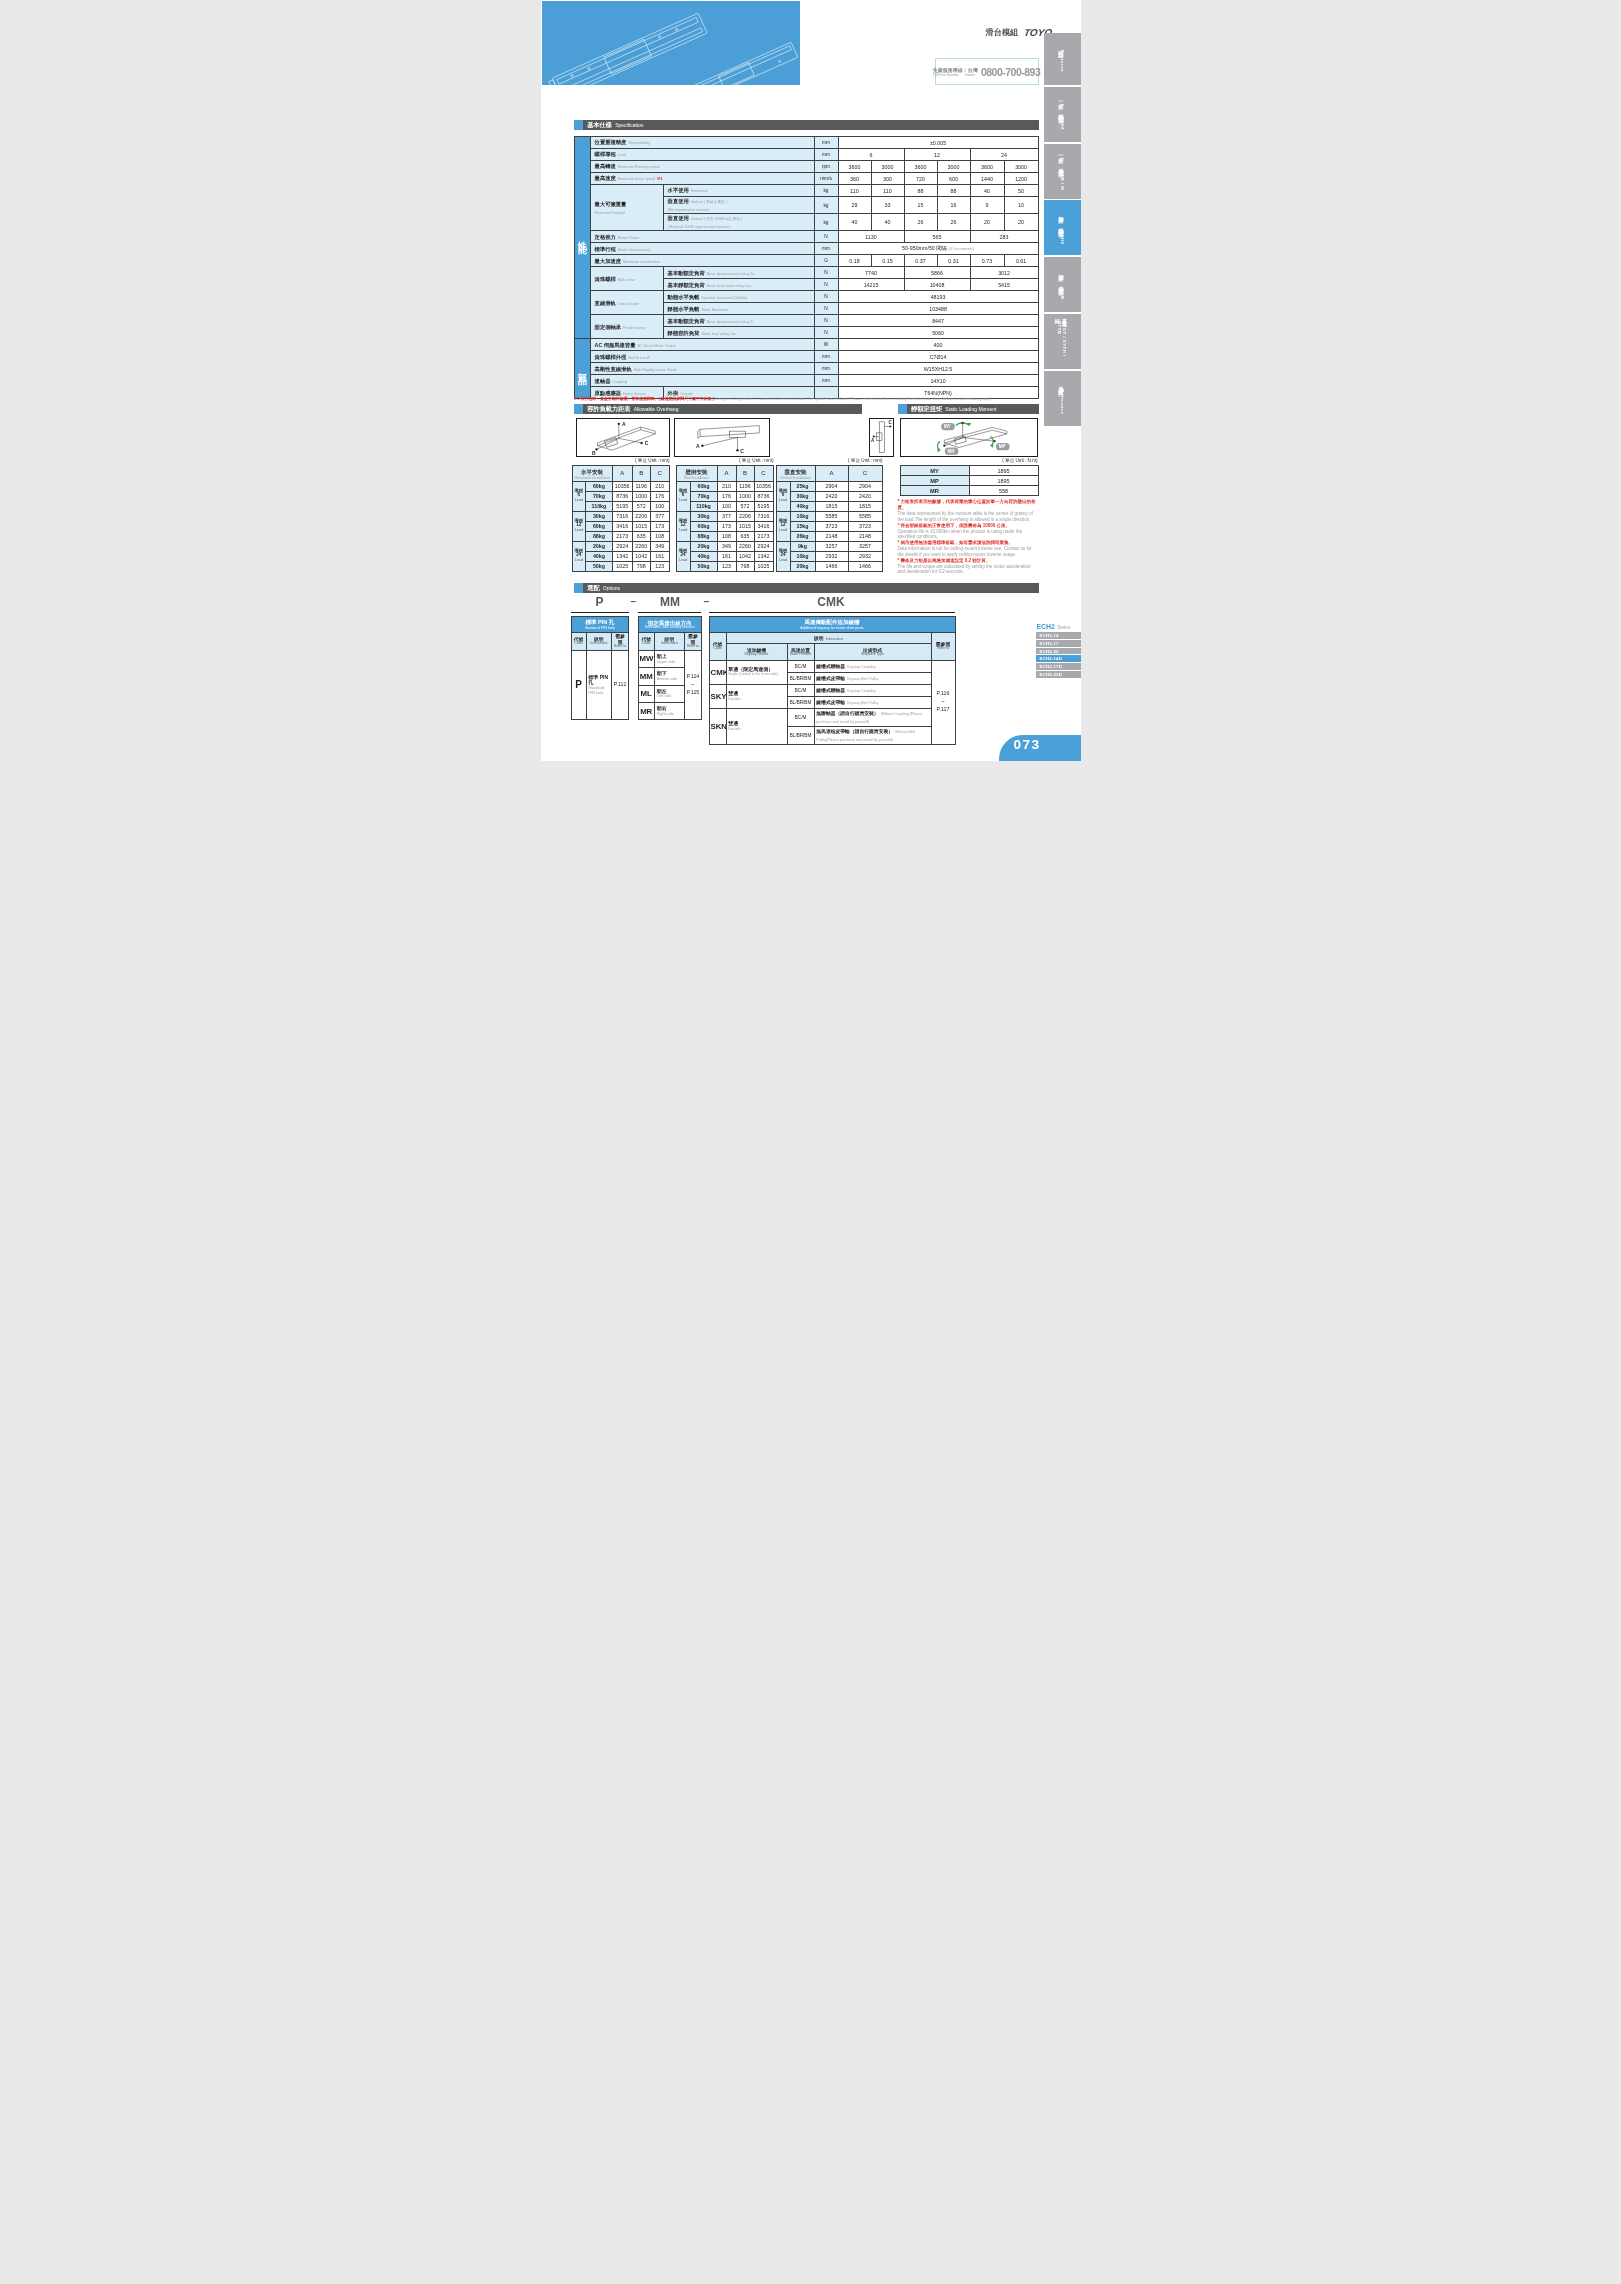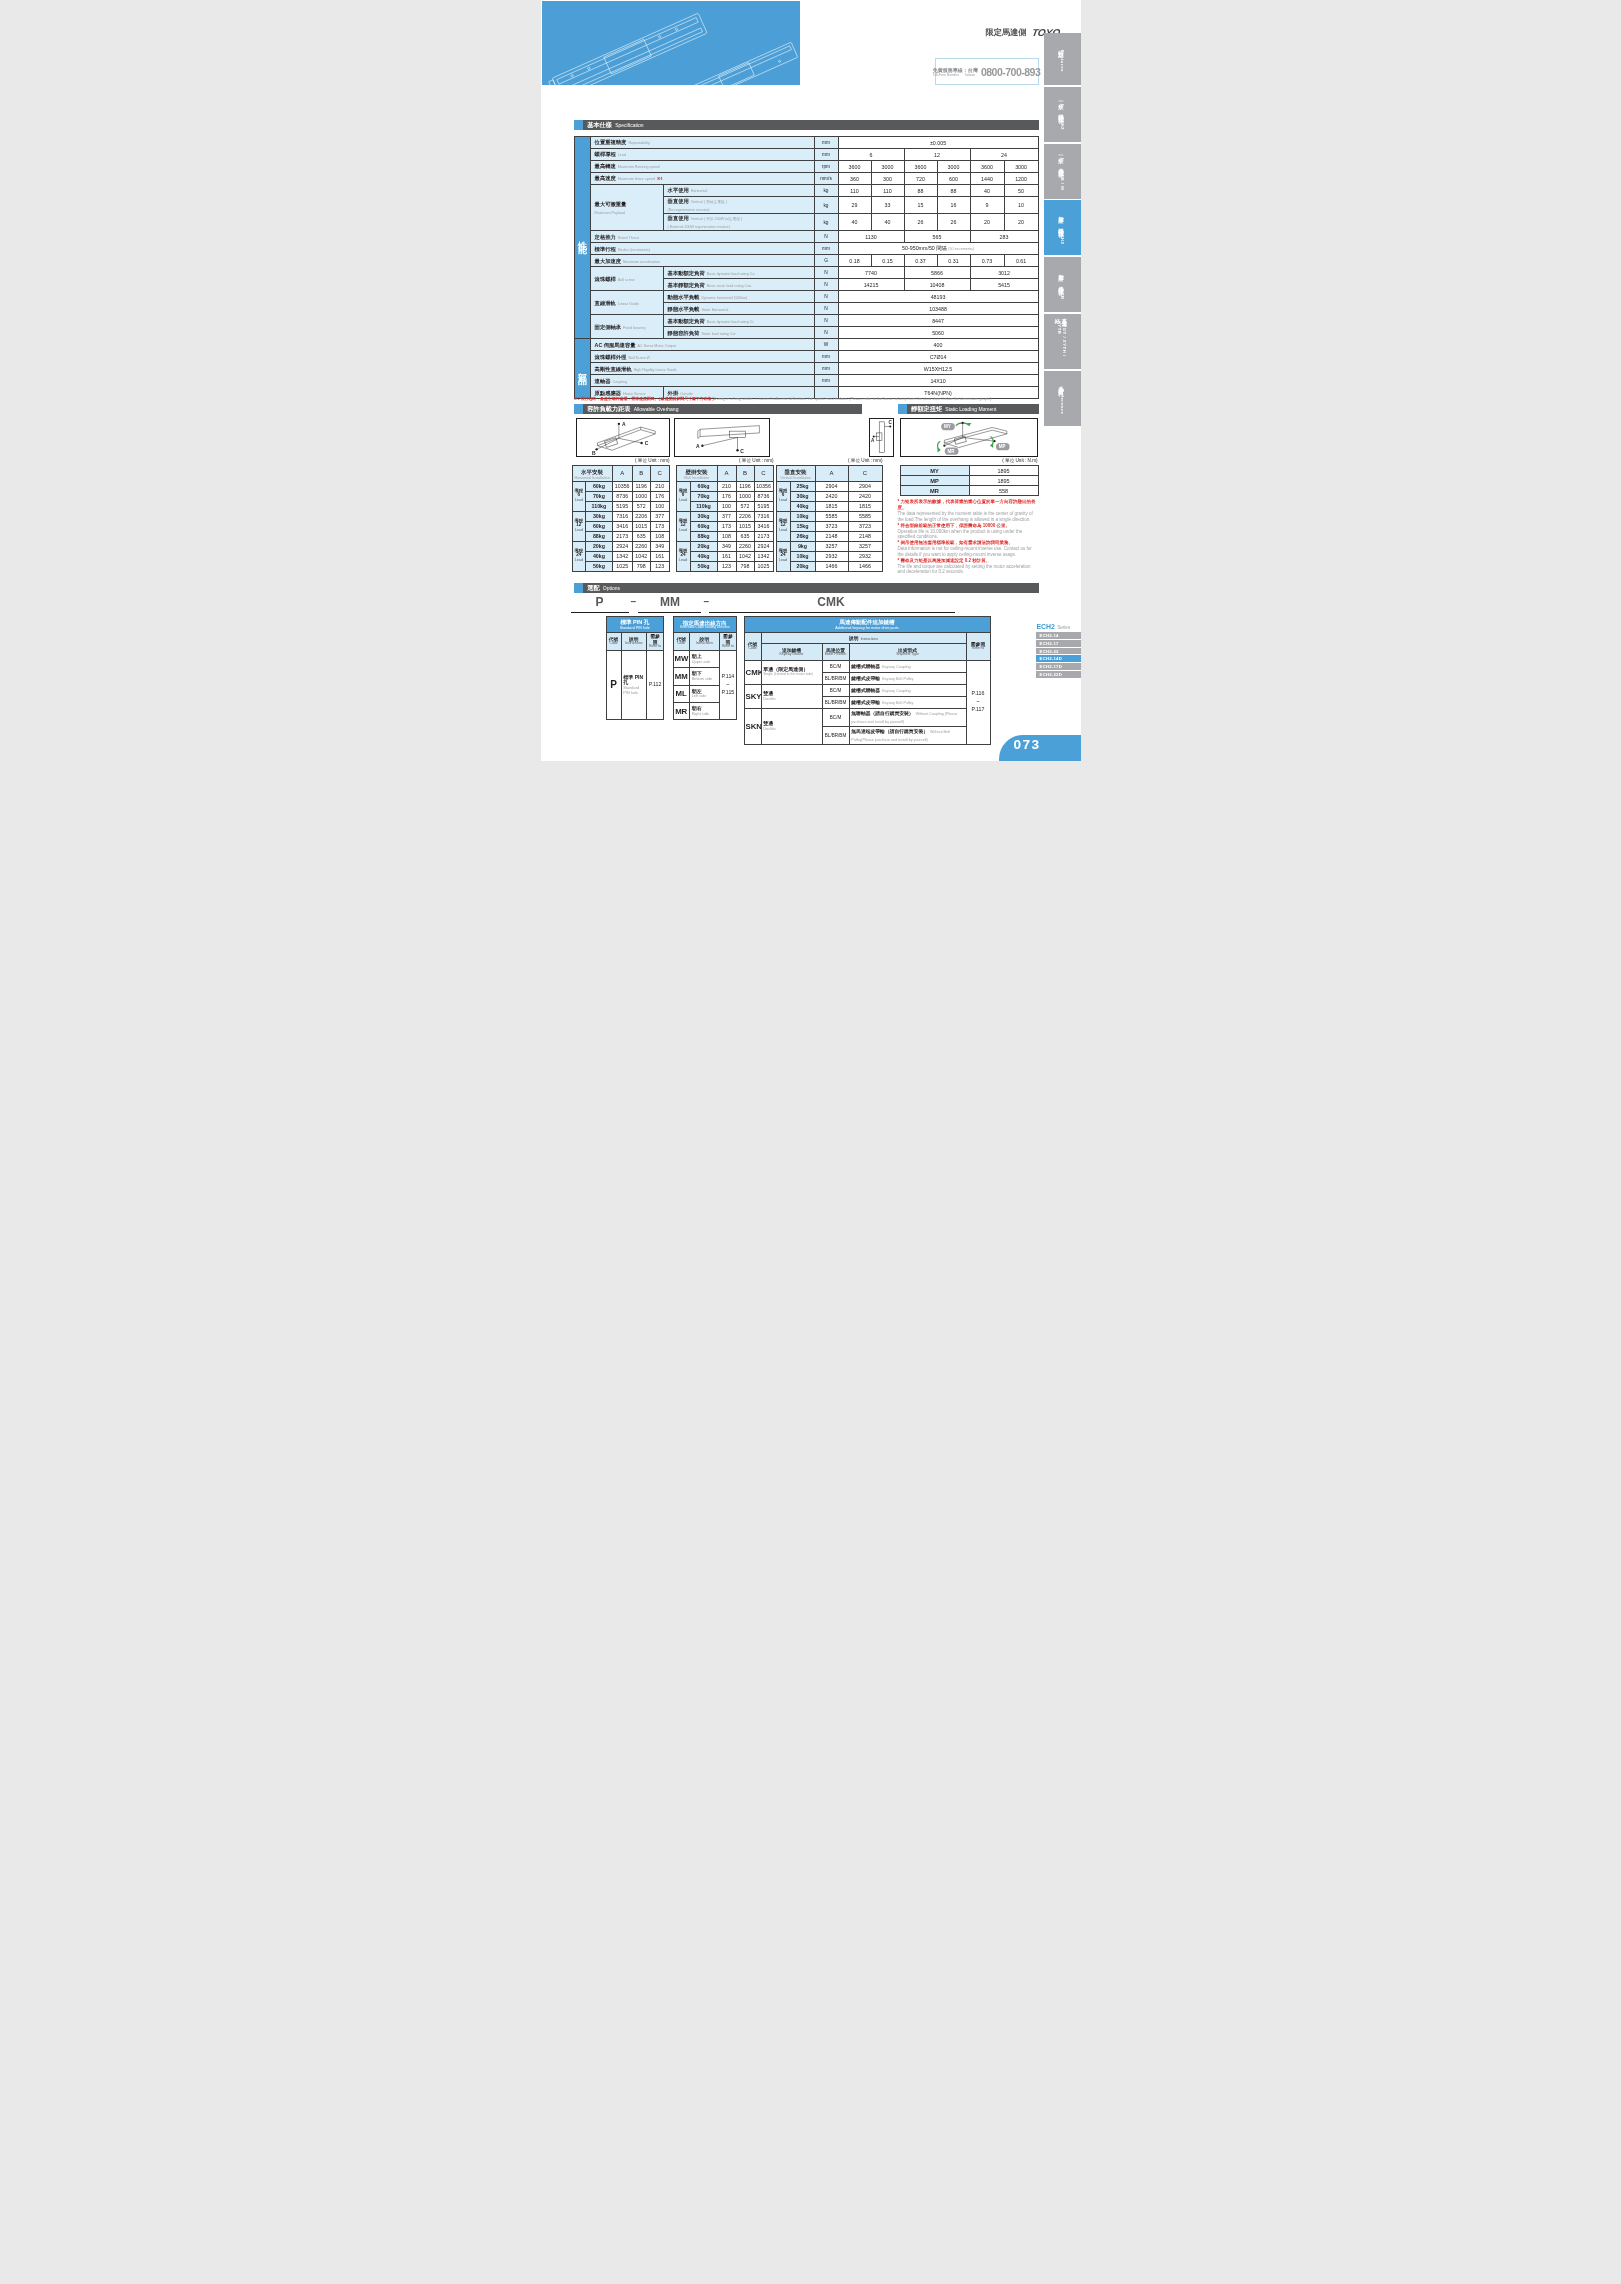--- a/index.html
+++ b/index.html
@@ -69,21 +69,21 @@
   .mt td.l{background:#d9edf8;font-size:5.7px;font-weight:bold;}
   .mt td.r{background:#fff;font-size:5.5px;}
   .notes{left:357px;top:499px;width:141px;}
   .nzh{color:#e02a26;font-size:4.5px;font-weight:bold;line-height:1.35;}
   .nen{color:#9b9da0;font-size:4.5px;line-height:1.22;margin-bottom:0.5px;}
   
   .codeline span{position:absolute;text-align:center;font-weight:bold;color:#58595b;}
   .codebig{font-size:12px;}
   .codedash{font-size:10px;}
   .uline{position:absolute;height:1.4px;background:#1e1e1e;}
-  .opt{border:0.7px solid #1e1e1e;margin-left:35px;}
+  .opt{border:0.7px solid #1e1e1e;}
   .opt td{border:0.5px solid #3f4041;background:#fff;}
   .opt td.oh{background:#4ba0d8;color:#fff;text-align:center;height:16.4px;line-height:1.15;padding:0 0.9px;}
   .ohz{font-size:5.5px;font-weight:bold;display:block;}
   .ohe{font-size:3.7px;display:block;}
   .opt td.sh{background:#d4ebf7;text-align:center;line-height:1.1;}
   .shz{font-size:4.8px;font-weight:bold;display:block;}
   .she{font-size:3.4px;color:#58595b;display:block;}
   .opt td.code{font-size:7.8px;font-weight:bold;text-align:center;}
   .opt td.desc{padding:0.9px 1.8px;line-height:1.15;}
   .dzh{font-size:5px;font-weight:bold;display:block;}
@@ -129,21 +129,21 @@
           <rect x="301" y="148" width="253" height="9"></rect>
           <rect x="385" y="145" width="72" height="30"></rect>
           <circle cx="330" cy="170" r="2.2"></circle>
             <circle cx="520" cy="170" r="2.2"></circle>
         </g>
       </g>
     </svg>
   </div>
 
   <div class="abs brandrow">
-    <span class="ptitle">限定馬達側</span>
+    <span class="ptitle">滑台模組</span>
     <span class="logo">TOYO</span>
   </div>
 
   <div class="abs tollfree">
     <div class="tf-l">
       <div class="tf-zh">免費服務專線：台灣</div>
       <div class="tf-en">Toll-Free Number      Taiwan</div>
     </div>
     <div class="tf-num">0800-700-893</div>
   </div>

